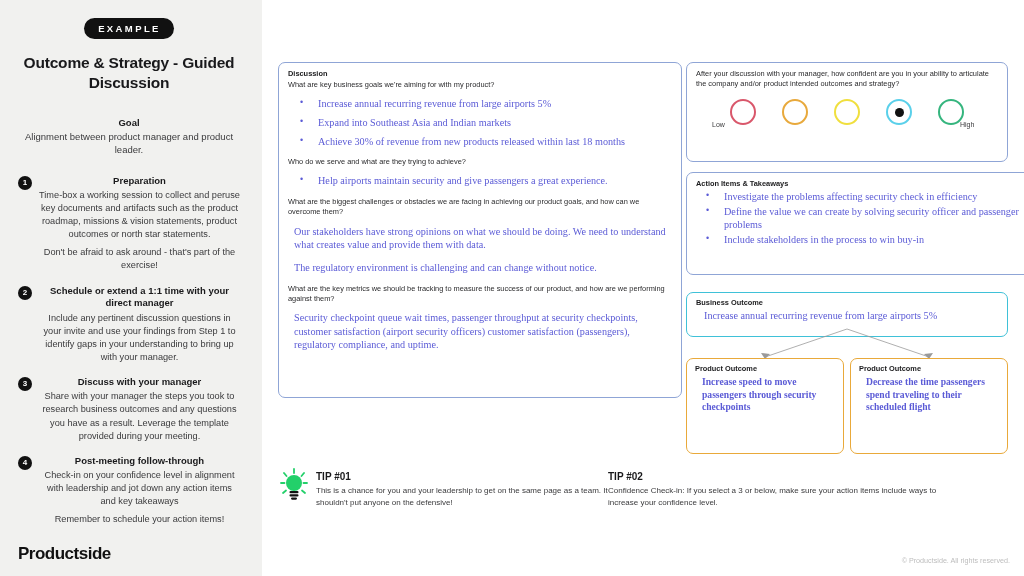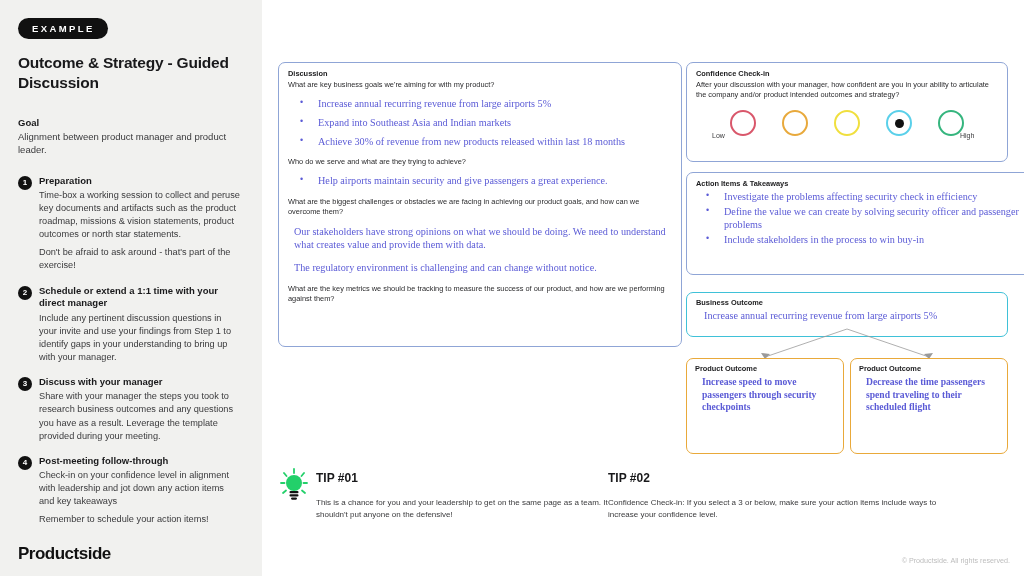--- a/index.html
+++ b/index.html
@@ -11,20 +11,21 @@
   }
   .page { position: relative; width: 1024px; height: 576px; display: flex; }
 
   
   .sidebar {
     width: 262px; height: 576px;
     background: #f1f1ef;
     padding: 18px 22px 0 18px;
     position: relative;
     flex: 0 0 262px;
+    text-align: center;
   }
   .badge-example {
     display: inline-block;
     background: #111111;
     color: #ffffff;
     font-size: 9.5px;
     font-weight: 700;
     letter-spacing: 2.4px;
     padding: 5px 13px 5px 14px;
     border-radius: 11px;
@@ -89,21 +90,21 @@
   .ans-list li {
     position: relative; padding-left: 30px; margin-bottom: 5px;
   }
   .ans-list li::before {
     content: "\2022"; position: absolute; left: 12px; top: -1px;
     color: #5b5bd6; font-size: 9px; font-family: "Liberation Sans", sans-serif;
   }
   .ans-block { margin: 0 0 9px 6px; }
 
   
-  #discussion { left: 16px; top: 62px; width: 404px; height: 285px; padding: 6px 9px; }
+  #discussion { left: 16px; top: 62px; width: 404px; height: 336px; padding: 6px 9px; }
 
   
   #confidence { left: 424px; top: 62px; width: 322px; height: 100px; padding: 6px 9px; }
   .conf-scale {
     display: flex; align-items: center; justify-content: center;
     gap: 26px; margin-top: 10px; position: relative;
   }
   .conf-item { position: relative; width: 26px; height: 26px; }
   .conf-circle {
     width: 26px; height: 26px; border-radius: 50%;
@@ -138,21 +139,21 @@
   
   .connector { position: absolute; left: 424px; top: 328px; width: 322px; height: 34px; }
 
   
   .tips { position: absolute; left: 16px; top: 468px; width: 740px; display: flex; }
   .tip { display: flex; align-items: flex-start; }
   #tip1 { width: 330px; }
   #tip2 { width: 330px; margin-left: 0px; }
   .bulb { flex: 0 0 32px; width: 32px; height: 34px; margin-right: 6px; }
   .tip-body { flex: 1 1 auto; padding-top: 3px; }
-  .tip-title { font-size: 12px; font-weight: 700; color: #19191b; margin-bottom: 12px; }
+  .tip-title { font-size: 10px; font-weight: 700; color: #19191b; margin-bottom: 3px; }
   .tip-text { font-size: 8px; color: #3a3a3c; line-height: 1.45; }
 
   .copyright {
     position: absolute; right: 14px; bottom: 11px;
     font-size: 7.2px; color: #bdbdbd;
   }
 </style>
 </head>
 <body>
 
@@ -210,25 +211,25 @@
             <li>Achieve 30% of revenue from new products released within last 18 months</li>
           </ul>
           <div class="question">Who do we serve and what are they trying to achieve?</div>
           <ul class="ans-list answer">
             <li>Help airports maintain security and give passengers a great experience.</li>
           </ul>
           <div class="question">What are the biggest challenges or obstacles we are facing in achieving our product goals, and how can we overcome them?</div>
           <div class="answer ans-block">Our stakeholders have strong opinions on what we should be doing. We need to understand what creates value and provide them with data.</div>
           <div class="answer ans-block">The regulatory environment is challenging and can change without notice.</div>
           <div class="question">What are the key metrics we should be tracking to measure the success of our product, and how are we performing against them?</div>
+          <div class="answer ans-block">Security checkpoint queue wait times, passenger throughput at security checkpoints, customer satisfaction (airport security officers) customer satisfaction (passengers), regulatory compliance, and uptime.</div>
         </div>
     </section>
 
     <section class="panel" id="confidence" style="border-color: rgb(143, 165, 214);">
-      <div class="panel-label">Confidence Check-in</div>
       <div class="question">After your discussion with your manager, how confident are you in your ability to articulate the company and/or product intended outcomes and strategy?</div>
       <div class="conf-scale" id="conf-scale">
           <div class="conf-item">
             <div class="conf-circle" style="border-color: rgb(217, 87, 107);"></div>
             <div class="conf-cap cap-low">Low</div>
           </div>
           <div class="conf-item">
             <div class="conf-circle" style="border-color: rgb(232, 169, 60);"></div>
           </div>
           <div class="conf-item">

